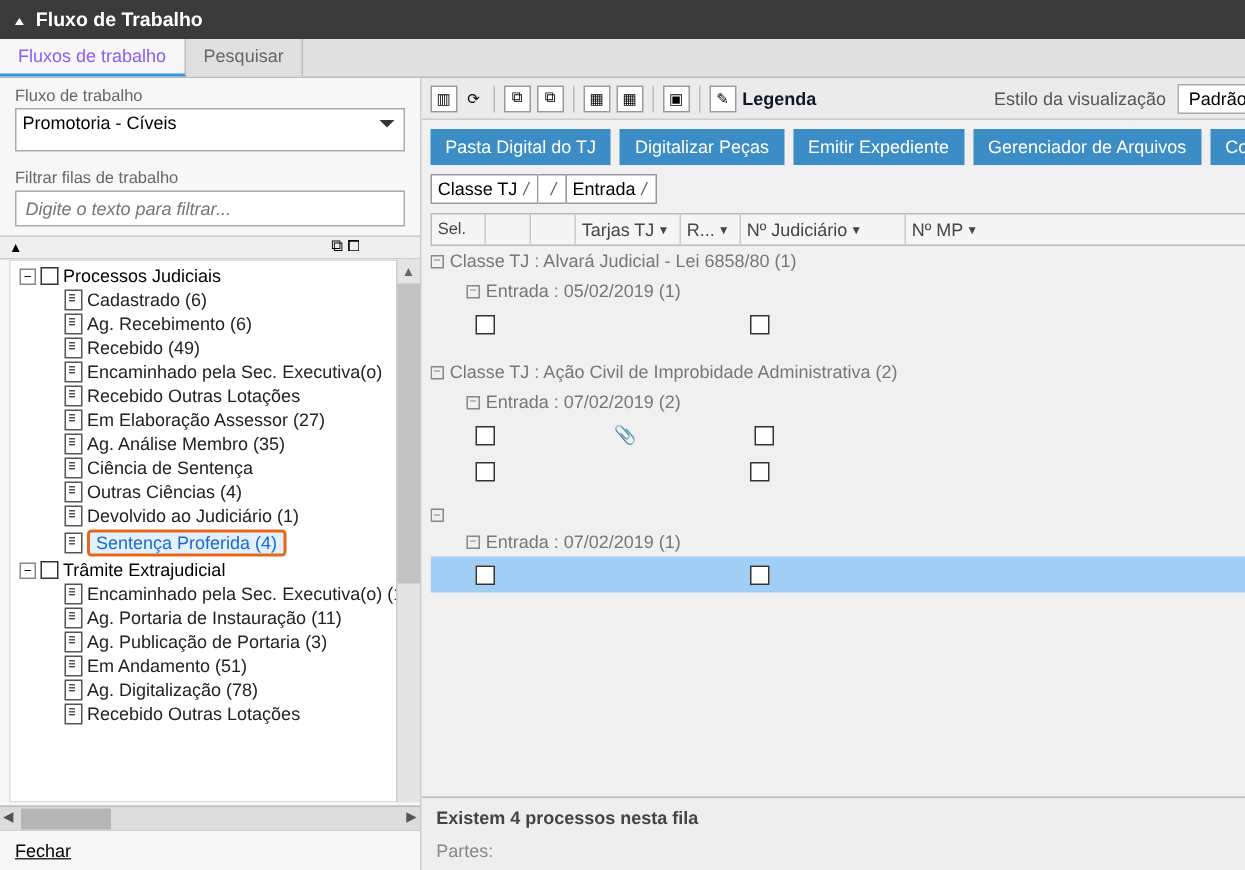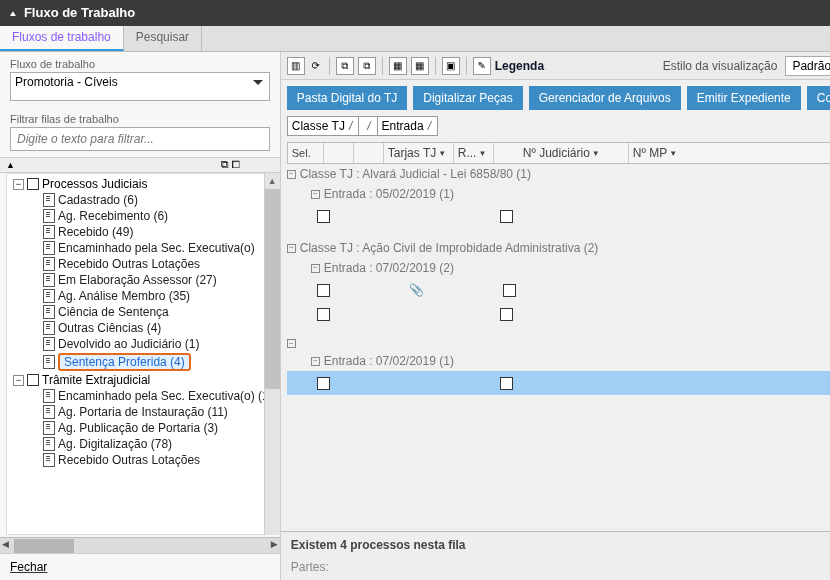--- a/index.html
+++ b/index.html
@@ -169,20 +169,24 @@
             <span class="doc-icon"></span> 
             <span class="labelwrap"><span class="label">Encaminhado pela Sec. Executiva(o) (1)</span></span>
           </div>
           <div class="tree-node level2">
             <span class="doc-icon"></span> 
             <span class="labelwrap"><span class="label">Ag. Portaria de Instauração (11)</span></span>
           </div>
           <div class="tree-node level2">
             <span class="doc-icon"></span> 
             <span class="labelwrap"><span class="label">Ag. Publicação de Portaria (3)</span></span>
+          </div>
+          <div class="tree-node level2">
+            <span class="doc-icon"></span> 
+            <span class="labelwrap"><span class="label">Em Andamento (51)</span></span>
           </div>
           <div class="tree-node level2">
             <span class="doc-icon"></span> 
             <span class="labelwrap"><span class="label">Ag. Digitalização (78)</span></span>
           </div>
           <div class="tree-node level2">
             <span class="doc-icon"></span> 
             <span class="labelwrap"><span class="label">Recebido Outras Lotações</span></span>
           </div>
         </div>
@@ -213,22 +217,22 @@
       <span class="tbsep"></span>
       <span class="tbicon">✎</span>
       <span class="legend">Legenda</span>
       <span class="viz-label">Estilo da visualização</span>
       <span class="viz-value">Padrão</span>
     </div>
 
     <div class="action-bar">
       <button class="action-btn">Pasta Digital do TJ</button>
       <button class="action-btn">Digitalizar Peças</button>
+      <button class="action-btn">Emitir Expediente</button>
       <button class="action-btn">Gerenciador de Arquivos</button>
-      <button class="action-btn">Emitir Expediente</button>
       <button class="action-btn">Co</button>
     </div>
 
     <div class="filter-row">
       <div class="filter-chip">
           <span>Classe TJ</span>
           <span class="x">/</span>
         </div>
       <div class="filter-chip" style="border-left:none;">
           <span class="x">/</span>
@@ -244,21 +248,21 @@
       <div class="lh-cell" style="width:30px;"></div>
       <div class="lh-cell" style="width:30px;"></div>
       <div class="lh-cell" style="width:70px;">
           <span>Tarjas TJ</span>
           <span class="dd">▼</span>
         </div>
       <div class="lh-cell" style="width:40px;">
           <span>R...</span>
           <span class="dd">▼</span>
         </div>
-      <div class="lh-cell" style="width:110px;margin-left:25px;">
+      <div class="lh-cell" style="width:110px;">
           <span>Nº Judiciário</span>
           <span class="dd">▼</span>
         </div>
       <div class="lh-cell" style="flex:1;">
           <span>Nº MP</span>
           <span class="dd">▼</span>
         </div>
     </div>
 
     <div class="list-body">

